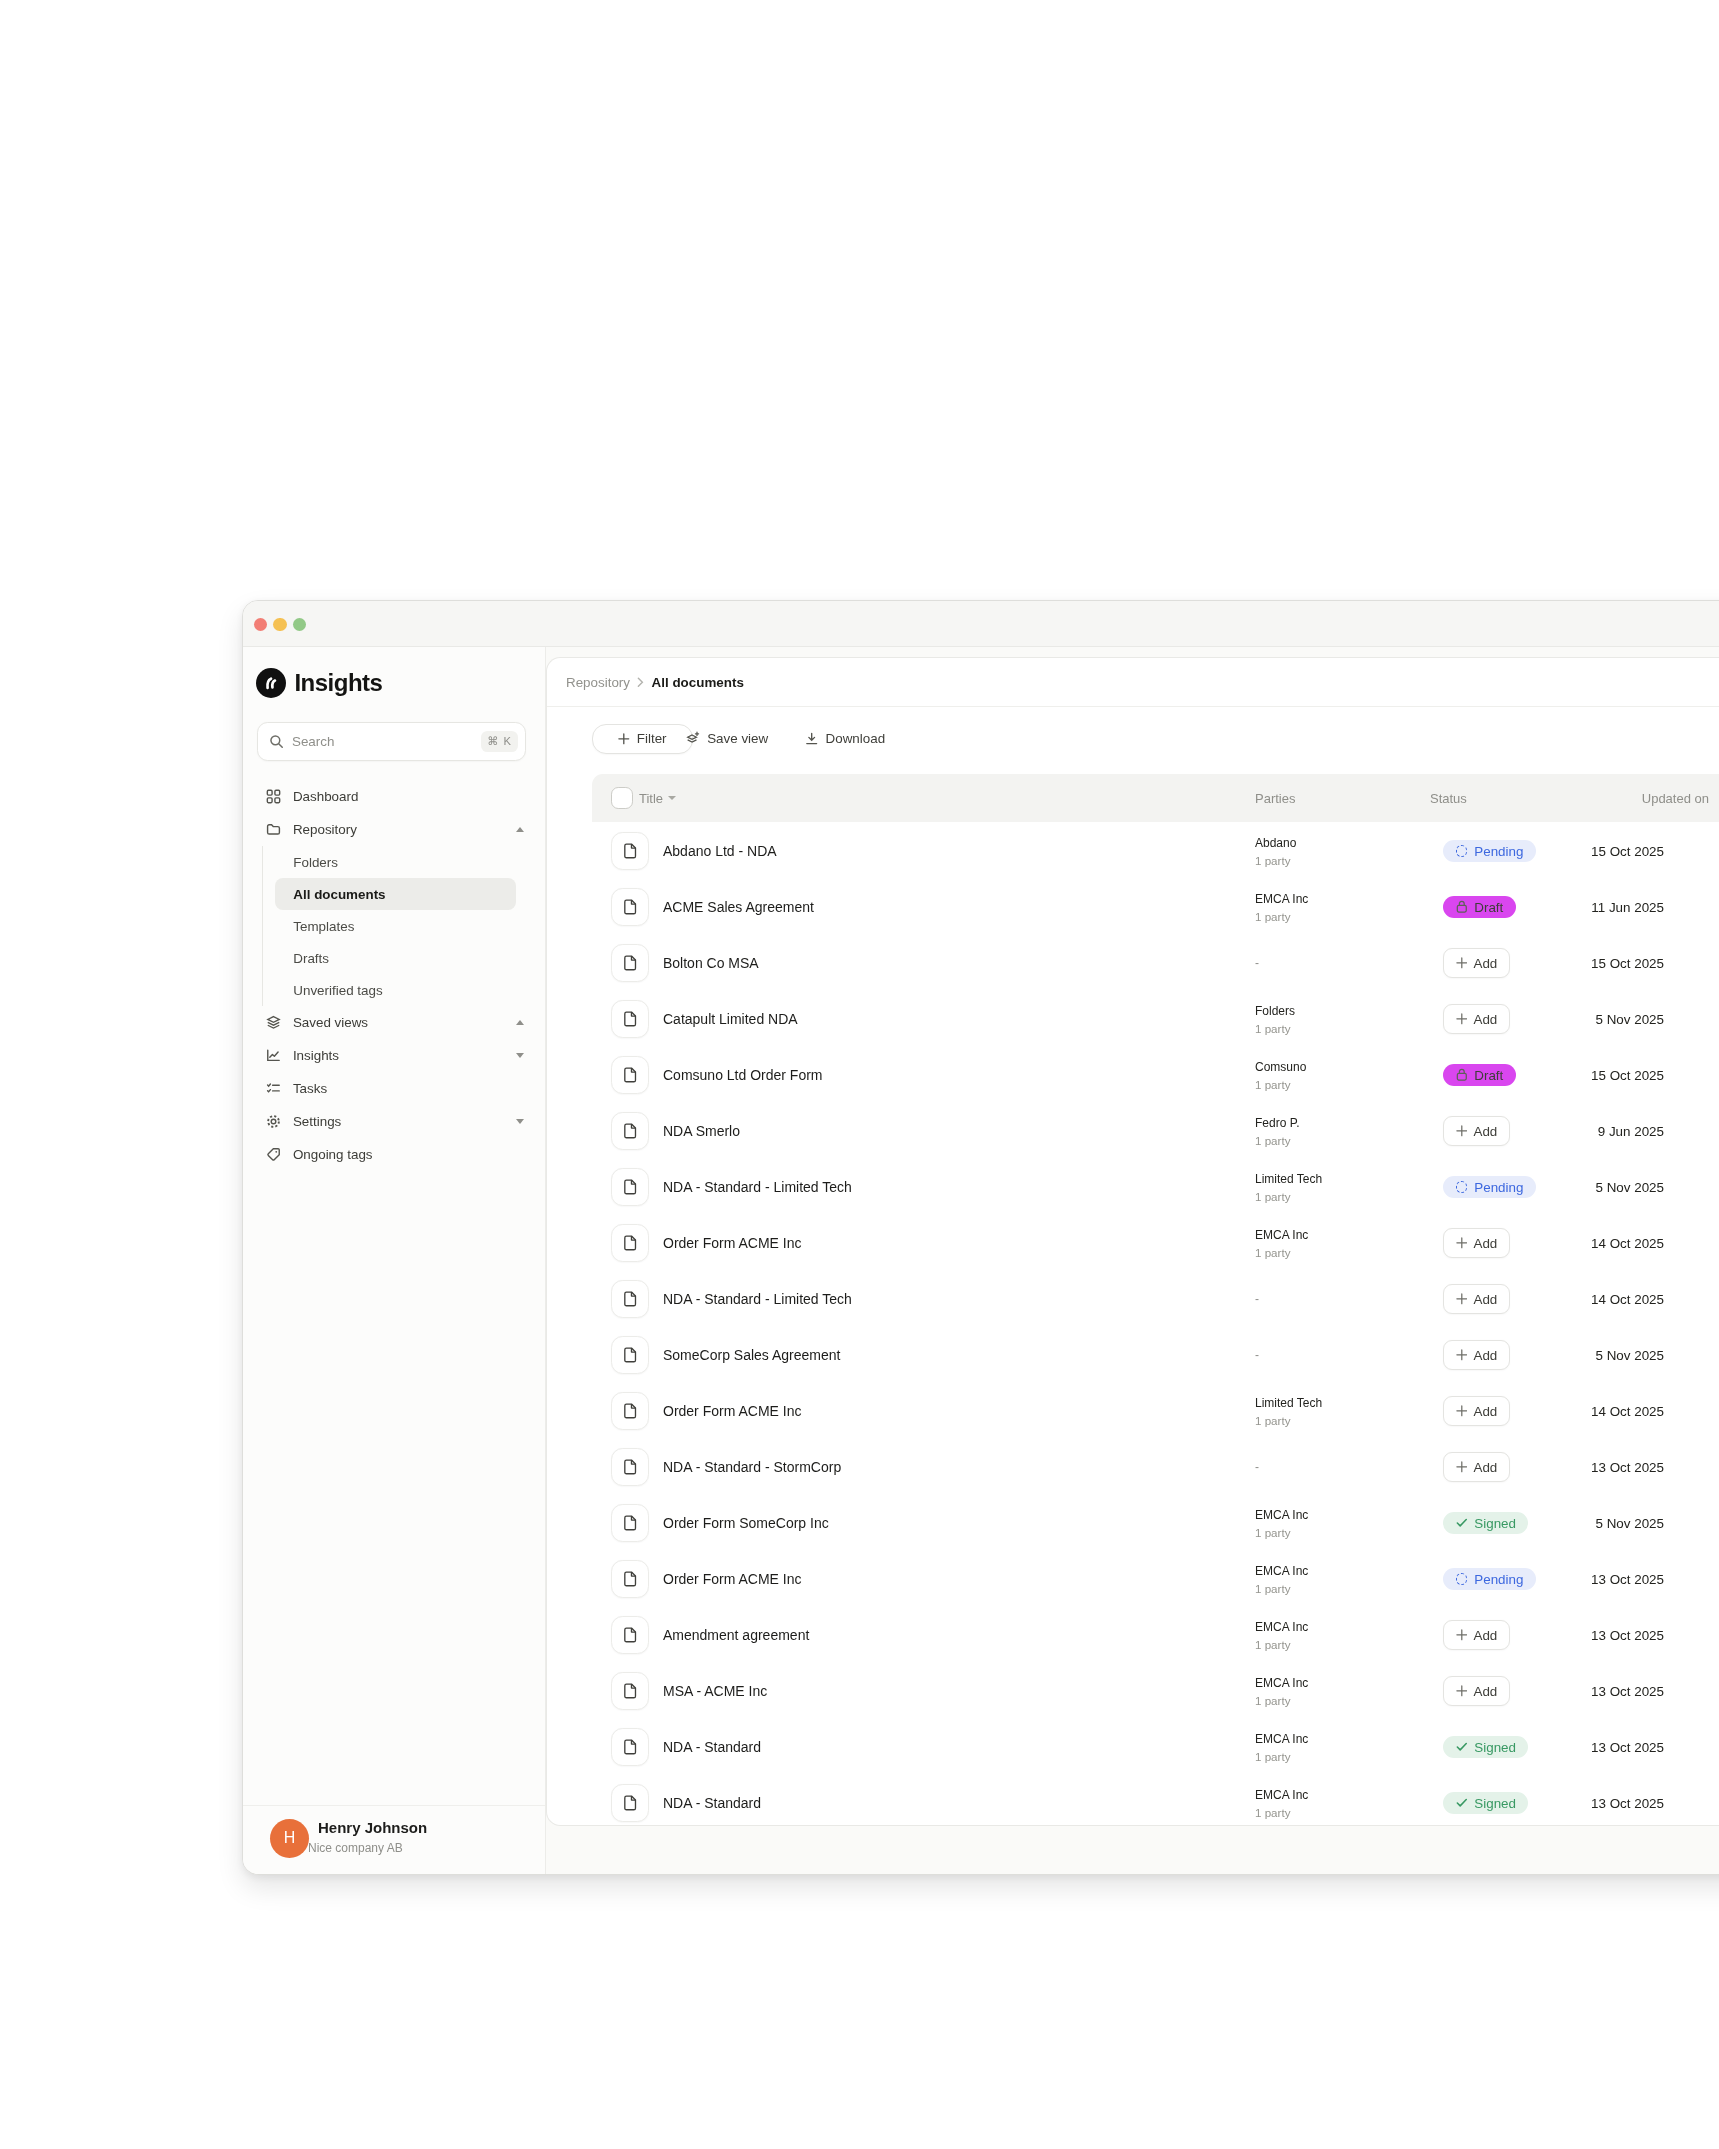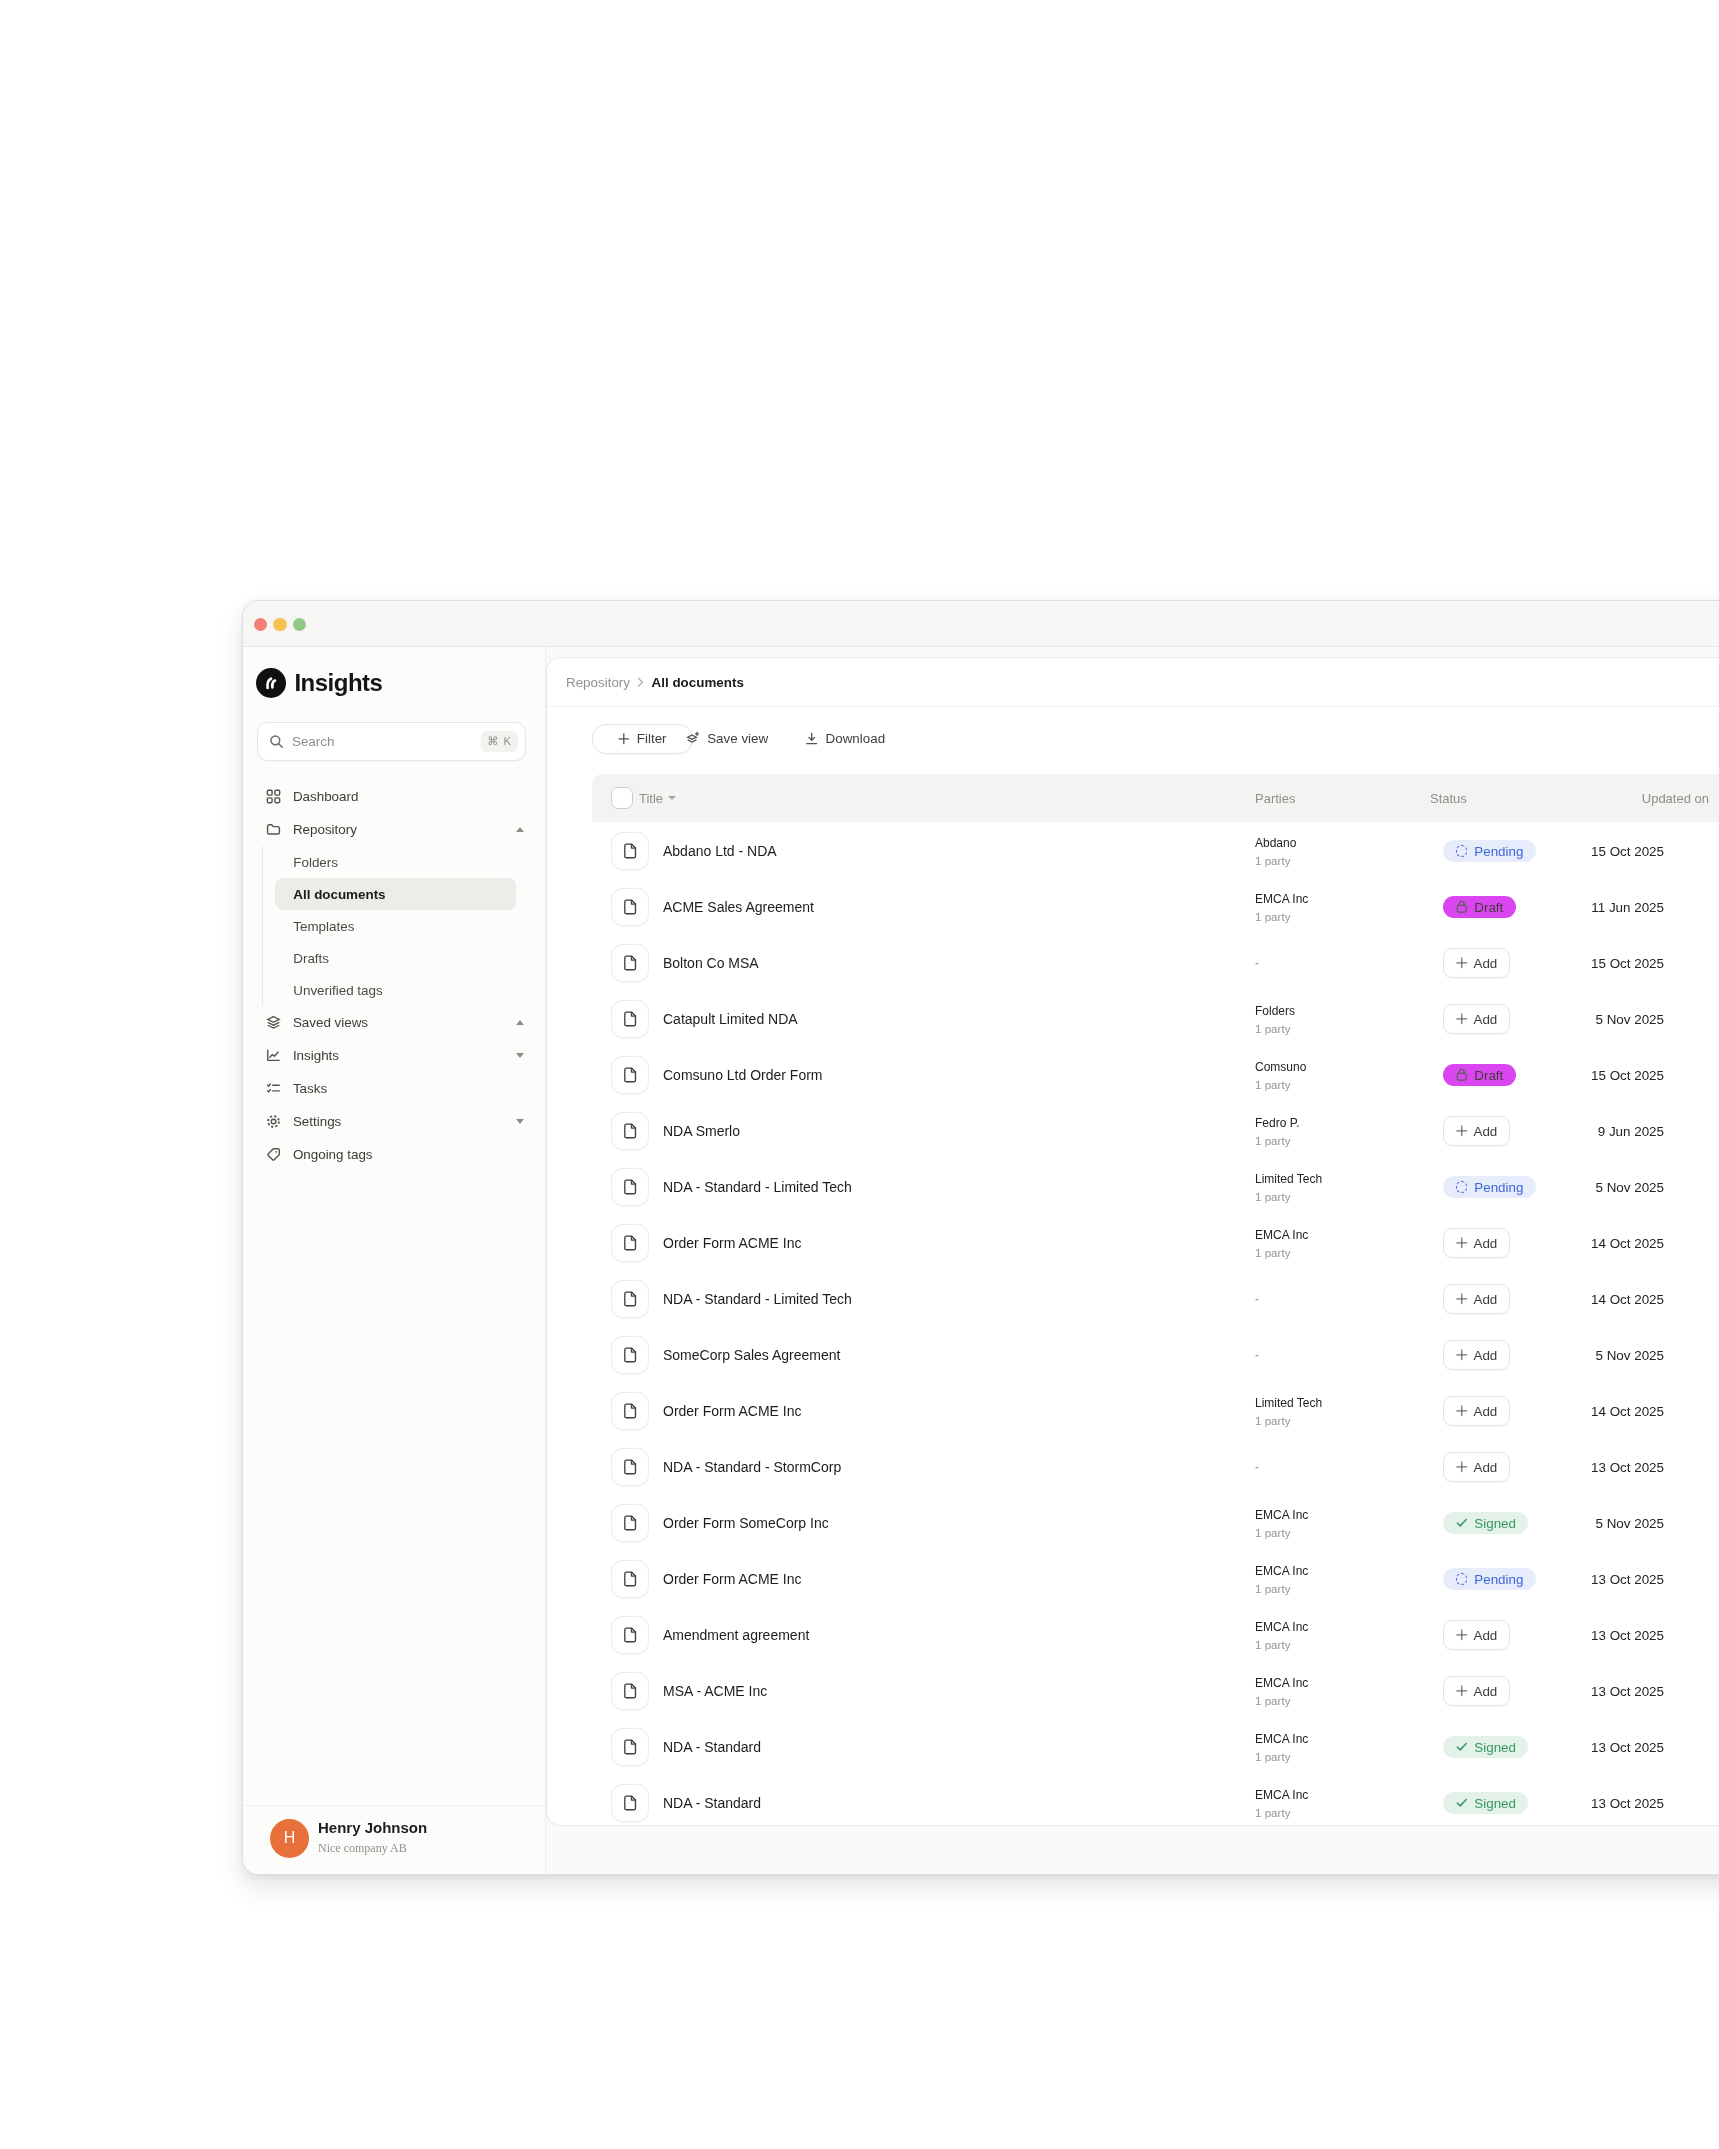--- a/index.html
+++ b/index.html
@@ -38,21 +38,21 @@
   .nav-group{margin-left:5px;border-left:0.9px solid #E7E7E3;padding-left:12px;}
   .nav-sub{height:32px;display:flex;align-items:center;padding-left:18px;border-radius:8px;}
   .nav-sub .lbl{font-size:13.4px;color:#4B4B46;}
   .nav-sub.active{background:#ECECE9;margin-right:19.7px;}
   .nav-sub.active .lbl{color:#1B1B18;font-weight:600;}
 
   .user-foot{position:absolute;left:0;right:0;bottom:0;height:69px;border-top:0.9px solid #EFEFEC;}
   .avatar{position:absolute;left:27px;top:12.5px;width:39px;height:39px;border-radius:50%;background:#E8703A;
     color:#fff;font-size:16px;display:flex;align-items:center;justify-content:center;}
   .user-name{position:absolute;left:75px;top:13.4px;font-size:15px;font-weight:600;color:#1D1D1B;}
-  .user-co{position:absolute;left:75px;top:35px;font-size:12px;color:#8F8F8A;font-family:Liberation Serif, serif;}
+  .user-co{position:absolute;left:65px;top:35px;font-size:12px;color:#8F8F8A;}
 
   
   .card{position:absolute;left:303px;top:56px;width:1222px;height:1169px;background:#fff;
     border:0.9px solid #E9E9E6;border-right:none;border-radius:14.3px 0 0 14.3px;}
   .crumbbar{position:absolute;left:0;right:0;top:0;height:49px;border-bottom:0.9px solid #EFEFEC;display:flex;align-items:center;padding-left:19px;gap:7.2px;}
   .crumb-parent{font-size:13.4px;color:#92928D;}
   .crumb-current{font-size:13.4px;font-weight:600;color:#1B1B18;}
 
   .tool{position:absolute;display:flex;align-items:center;gap:7.2px;color:#3E3E39;font-size:13.4px;cursor:default;}
   .btn-filter{left:45px;top:66px;height:29.6px;padding:0 25px;border:0.9px solid #E4E4E1;border-radius:14px;background:#fff;box-shadow:0 0.9px 1.8px rgba(0,0,0,.03);}

